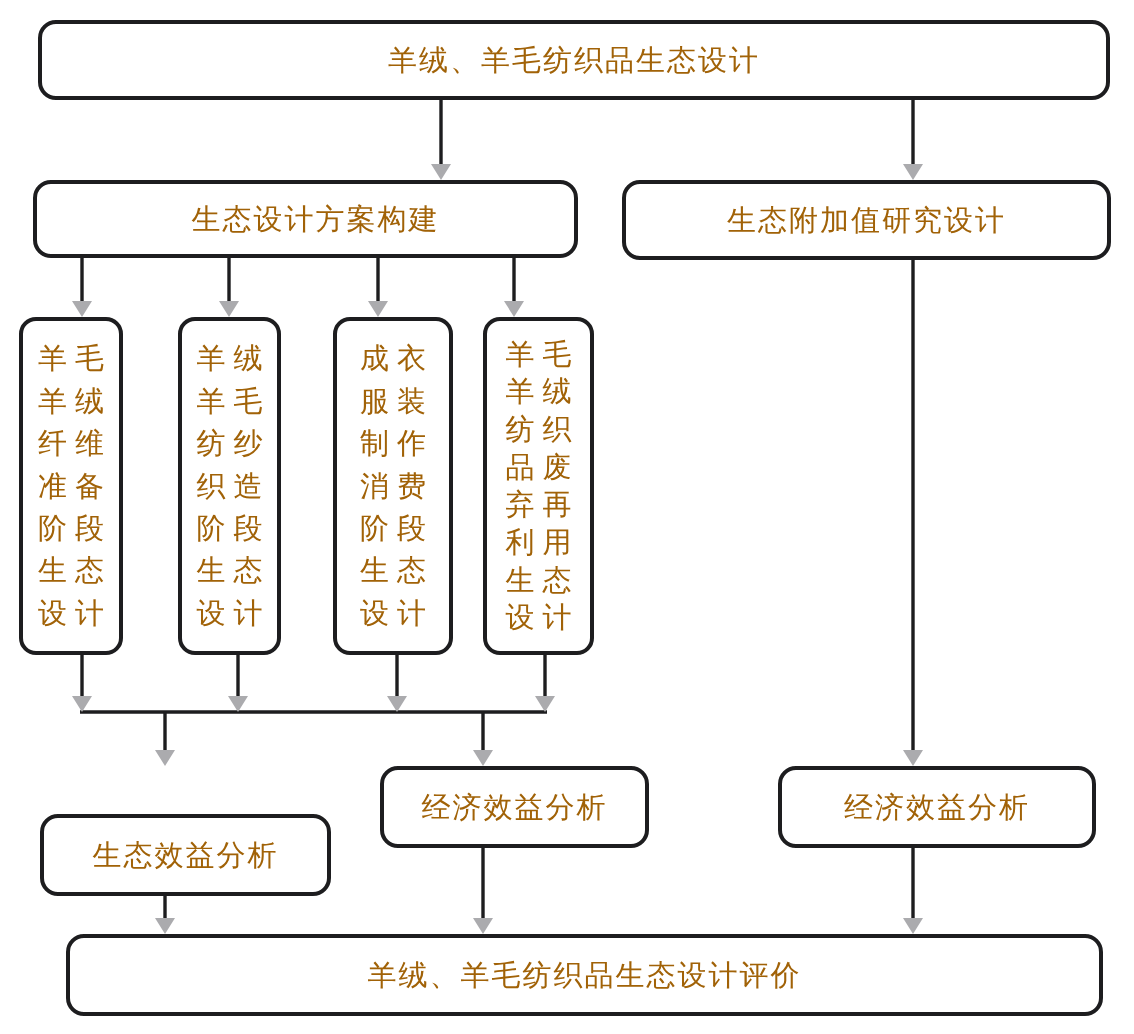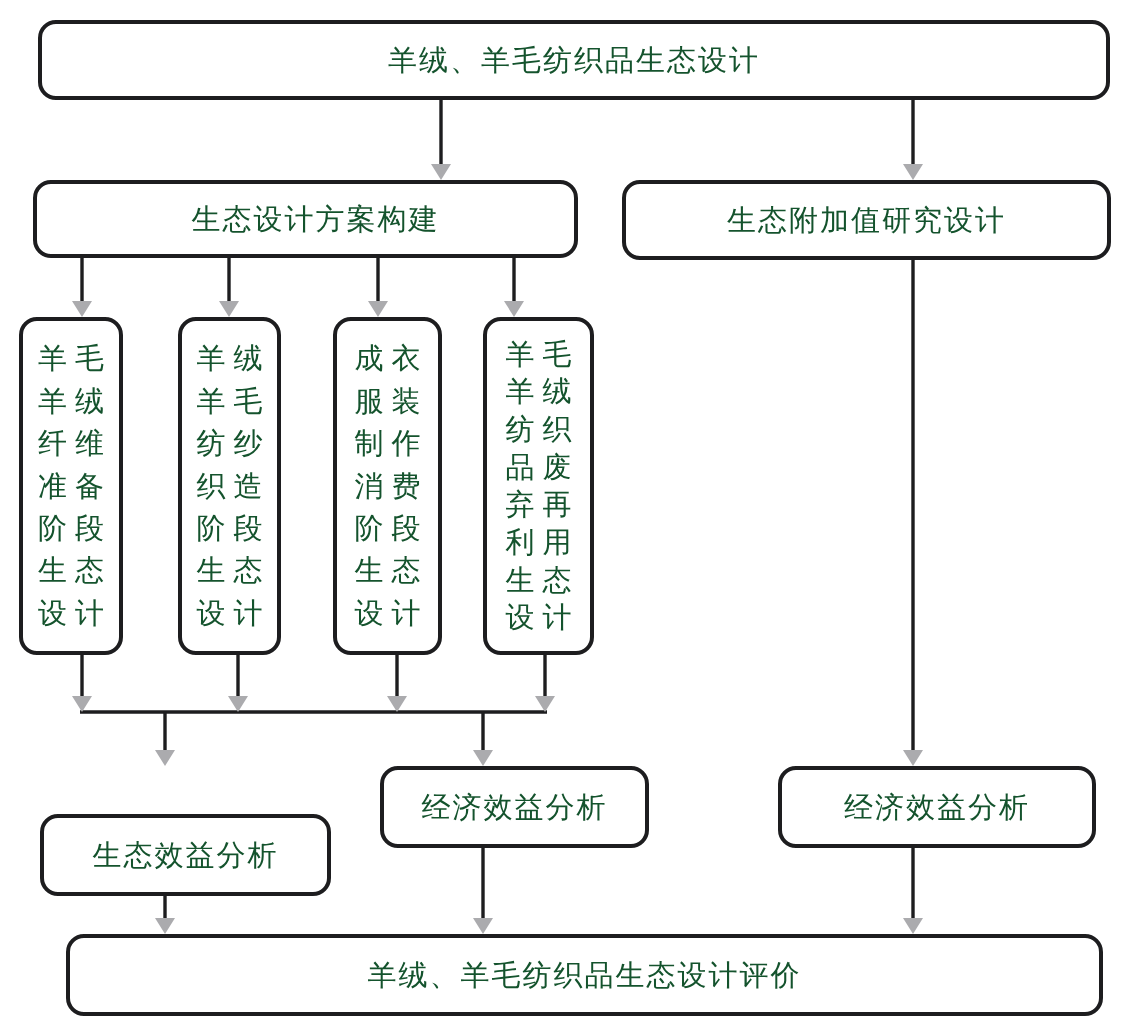--- a/index.html
+++ b/index.html
@@ -27,37 +27,38 @@
     position: absolute;
     box-sizing: border-box;
     border: 4px solid #1d1d1f;
     border-radius: 18px;
     background: #ffffff;
     display: flex;
     align-items: center;
     justify-content: center;
     font-size: 29px;
     letter-spacing: 2px;
-    color: #14532d;
+    color: #a16207;
     z-index: 1;
     text-align: center;
     line-height: 1.2;
   }
   .node-root        { left: 38px;  top: 20px;  width: 1072px; height: 80px; }
   .node-scheme      { left: 33px;  top: 180px; width: 545px;  height: 78px; padding-left: 20px; }
   .node-added-value { left: 622px; top: 180px; width: 489px;  height: 80px; }
   .stage {
     flex-direction: column;
     justify-content: space-evenly;
     padding: 10px 0;
     letter-spacing: 0;
+    border-radius: 17px;
   }
   .node-stage-1 { left: 19px;  top: 317px; width: 104px; height: 338px; }
   .node-stage-2 { left: 178px; top: 317px; width: 103px; height: 338px; }
-  .node-stage-3 { left: 333px; top: 317px; width: 109px; height: 338px; }
+  .node-stage-3 { left: 333px; top: 317px; width: 120px; height: 338px; }
   .node-stage-4 { left: 483px; top: 317px; width: 111px; height: 338px; }
   .srow {
     letter-spacing: 8px;
     margin-right: -8px;
     line-height: 1;
     white-space: nowrap;
   }
   .node-analysis-eco    { left: 40px;  top: 766px; width: 291px; height: 82px; margin-top: 48px; }
   .node-analysis-social { left: 380px; top: 766px; width: 269px; height: 82px; }
   .node-analysis-econ   { left: 778px; top: 766px; width: 318px; height: 82px; }

